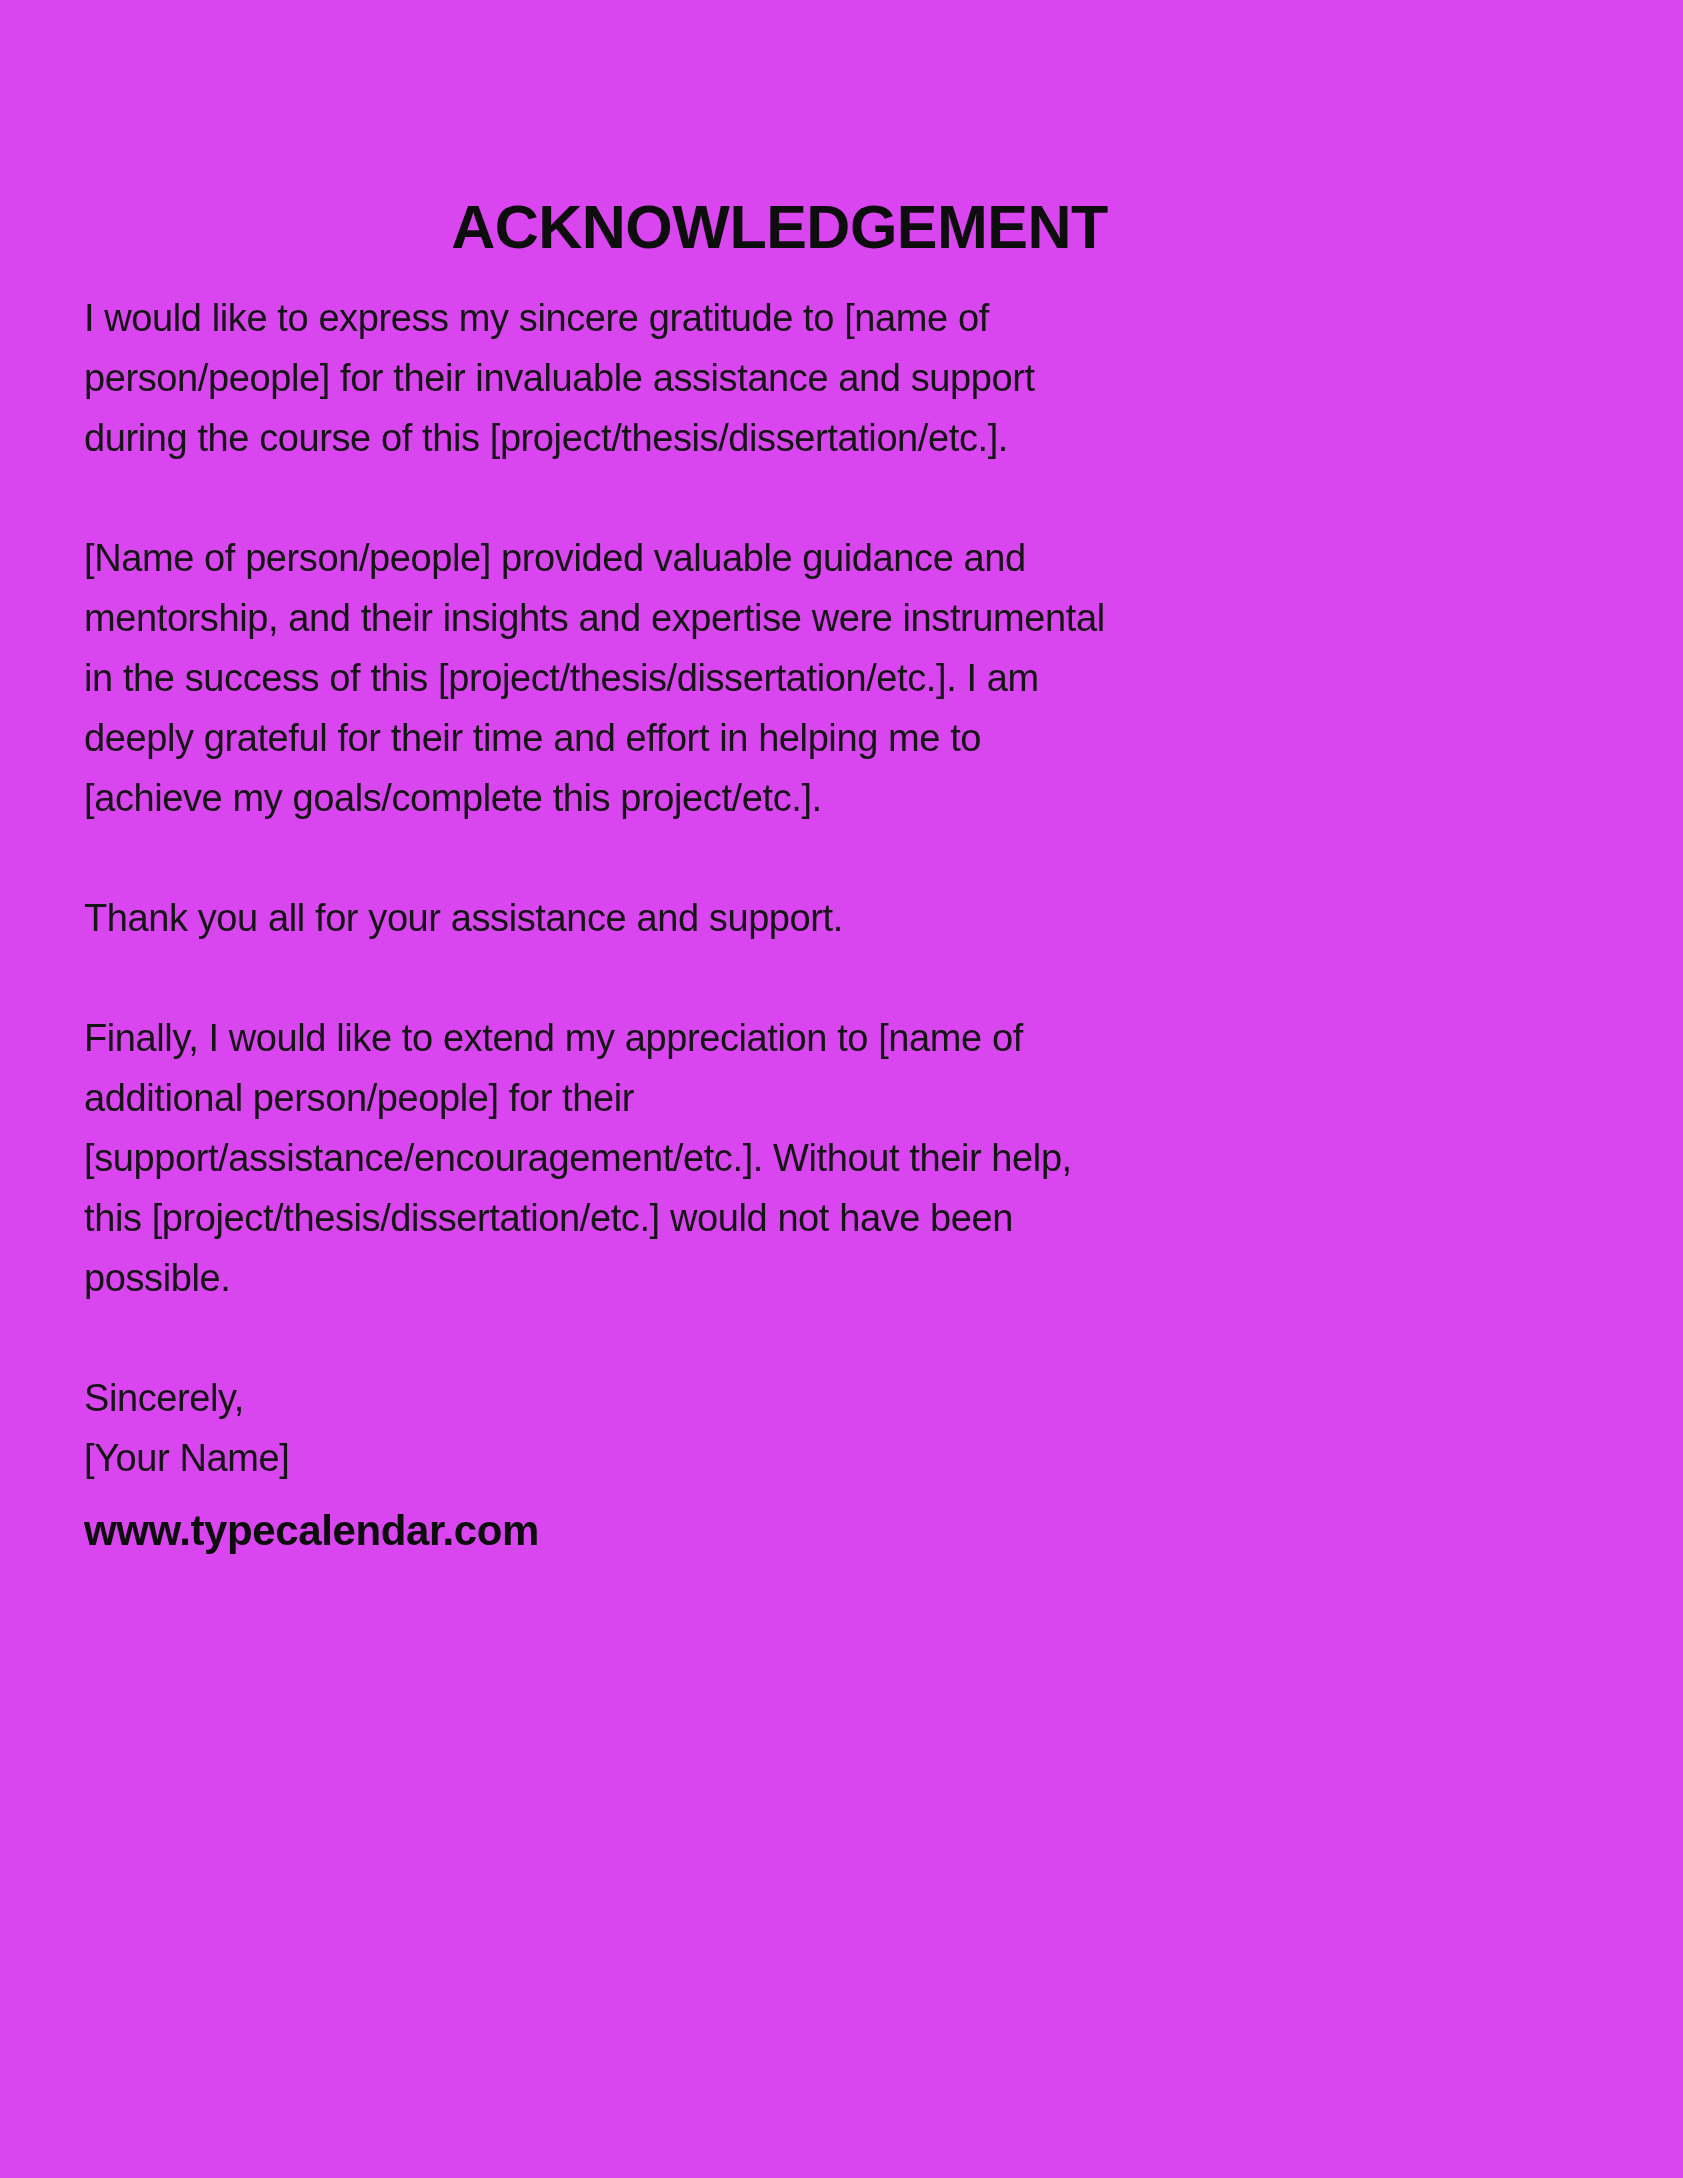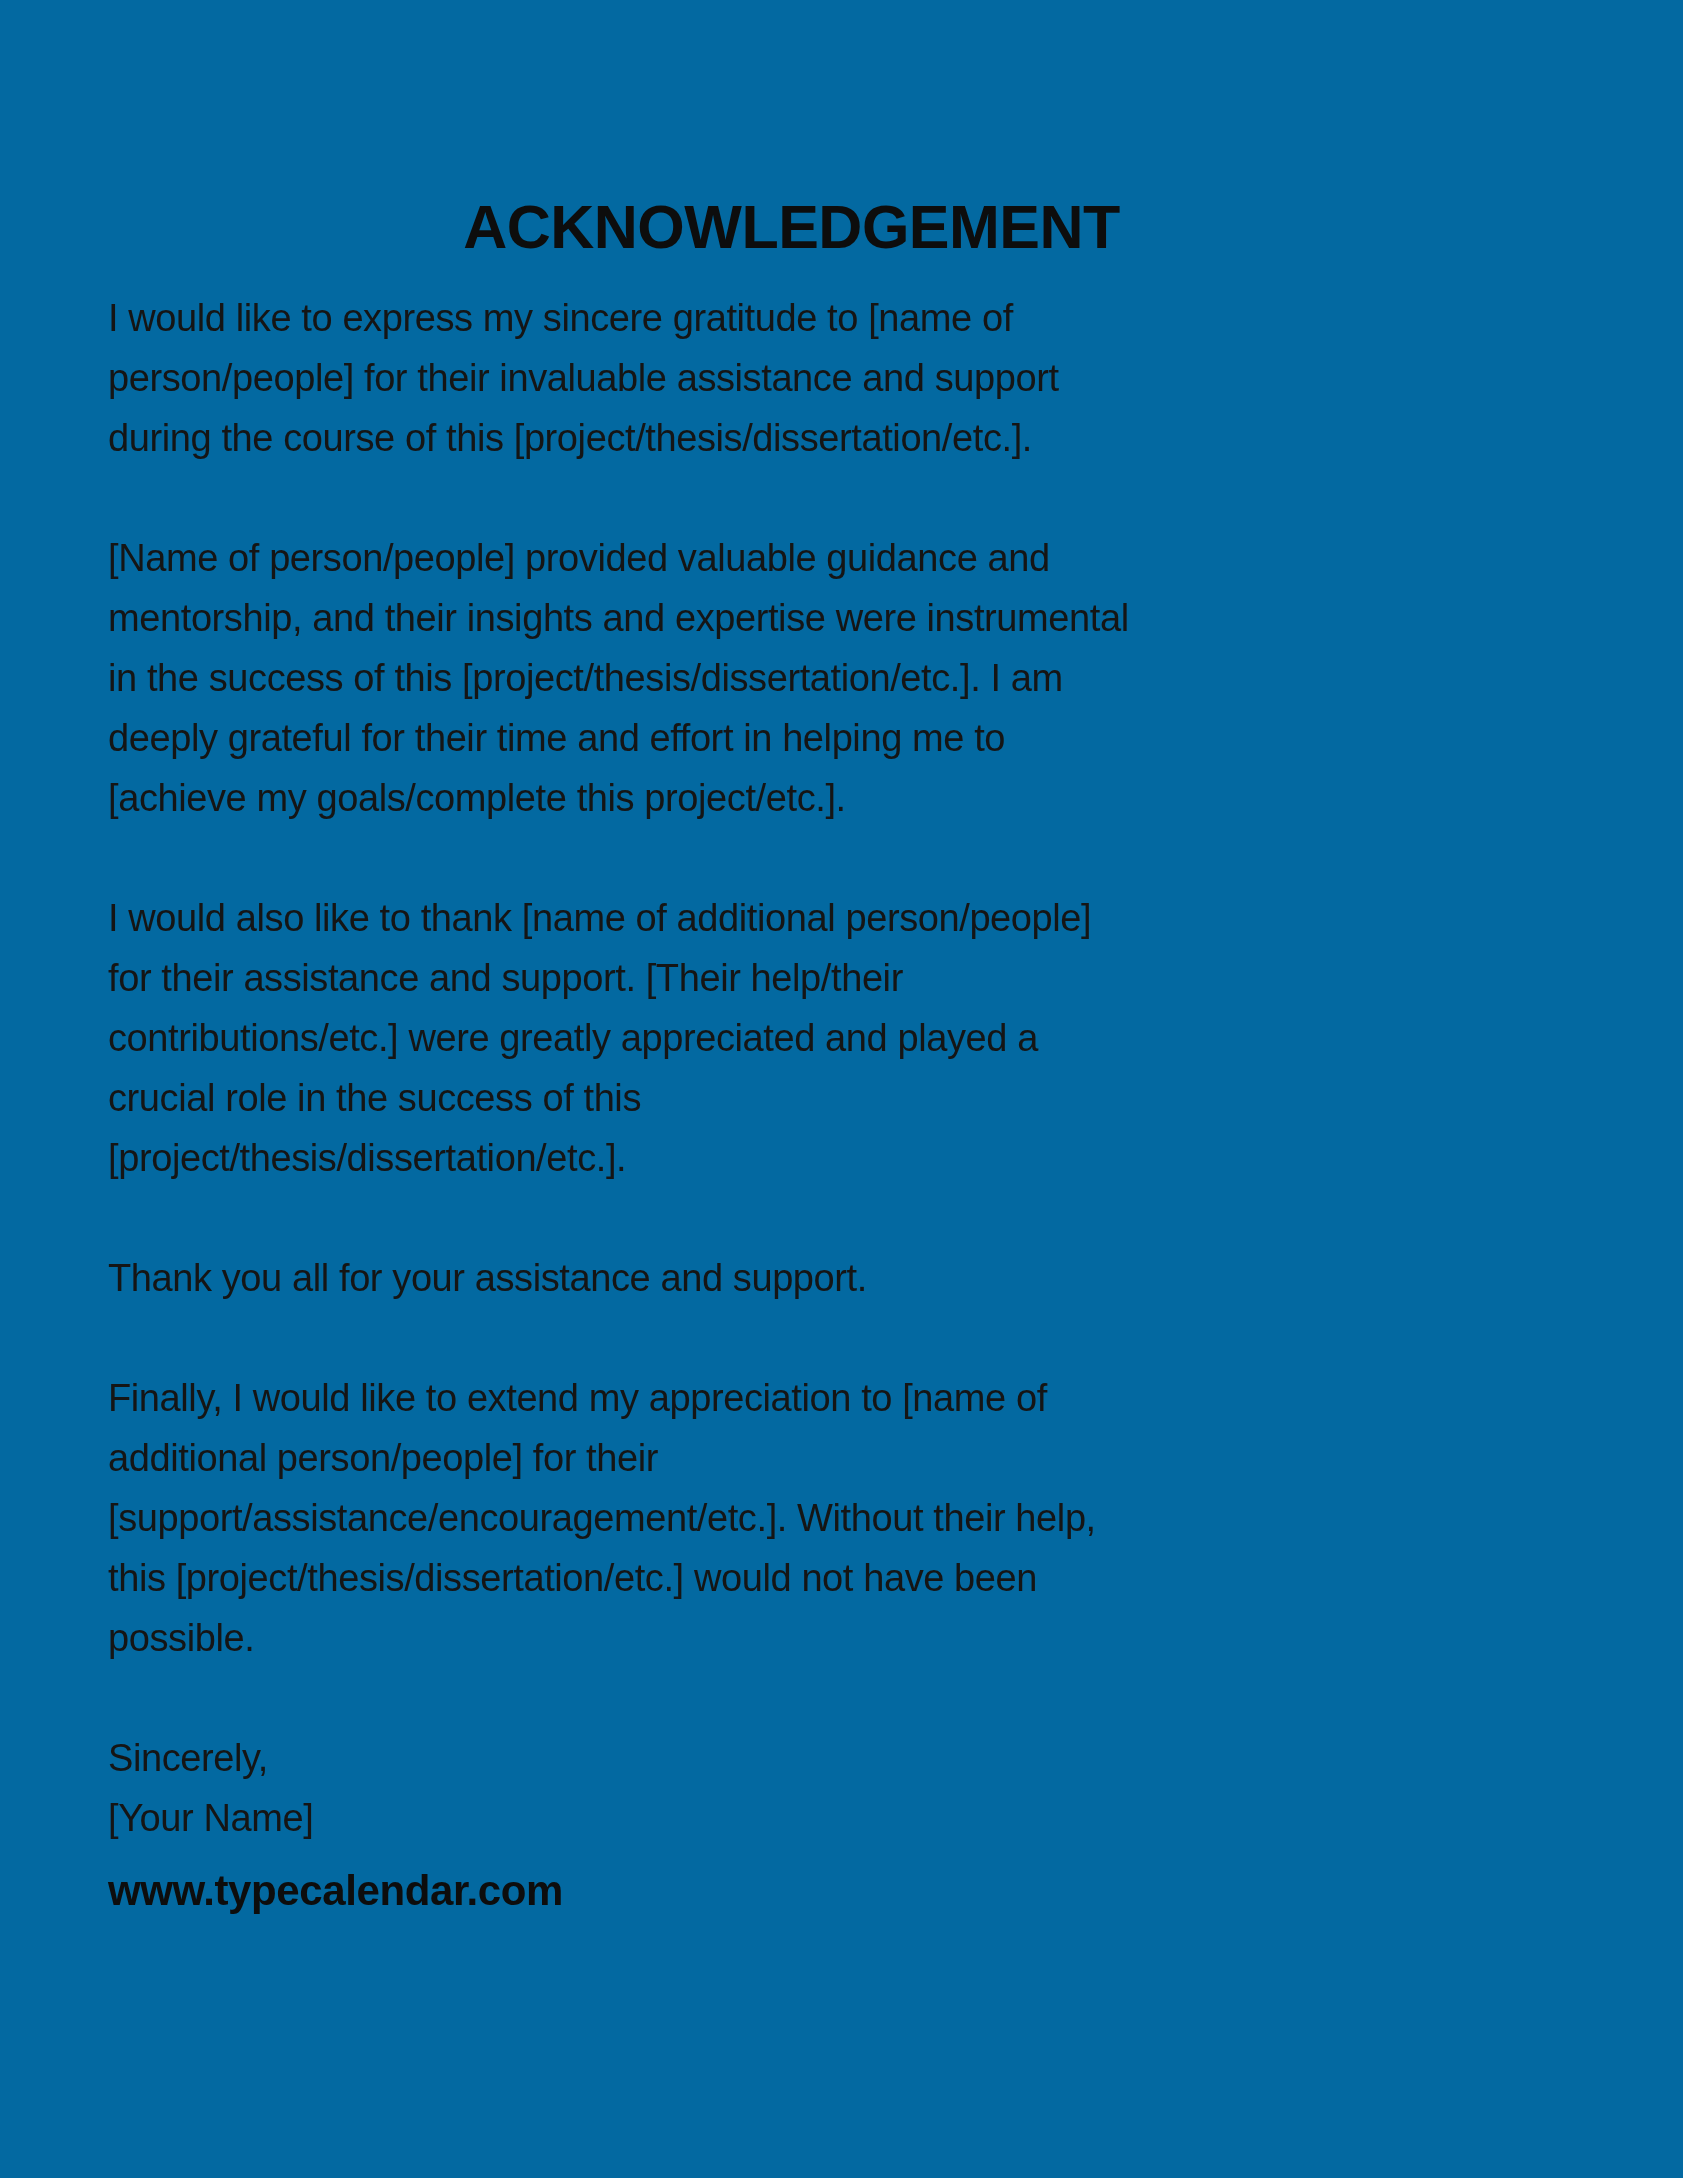--- a/index.html
+++ b/index.html
@@ -11,22 +11,22 @@
     width: 1683px;
     height: 2178px;
     font-family: "Liberation Sans", sans-serif;
     color: #151515;
     overflow: hidden;
   }
   .page {
     box-sizing: border-box;
     width: 1683px;
     height: 2178px;
-    padding: 149px 208px 0 108px;
-    background: #0369a1;
+    padding: 149px 208px 0 84px;
+    background: #d946ef;
   }
   .doc-title {
     font-size: 61px;
     line-height: 69px;
     font-weight: 700;
     text-align: center;
     letter-spacing: -0.5px;
     color: #0d0d0d;
     margin: 44px 0 26px 0;
   }
@@ -61,25 +61,20 @@
   <p class="body-text">I would like to express my sincere gratitude to [name of
 person/people] for their invaluable assistance and support
 during the course of this [project/thesis/dissertation/etc.].</p>
 
   <p class="body-text">[Name of person/people] provided valuable guidance and
 mentorship, and their insights and expertise were instrumental
 in the success of this [project/thesis/dissertation/etc.]. I am
 deeply grateful for their time and effort in helping me to
 [achieve my goals/complete this project/etc.].</p>
 
-  <p class="body-text">I would also like to thank [name of additional person/people]
-for their assistance and support. [Their help/their
-contributions/etc.] were greatly appreciated and played a
-crucial role in the success of this
-[project/thesis/dissertation/etc.].</p>
 
   <p class="body-text">Thank you all for your assistance and support.</p>
 
   <p class="body-text">Finally, I would like to extend my appreciation to [name of
 additional person/people] for their
 [support/assistance/encouragement/etc.]. Without their help,
 this [project/thesis/dissertation/etc.] would not have been
 possible.</p>
 
   <p class="body-text signature-block">Sincerely,

